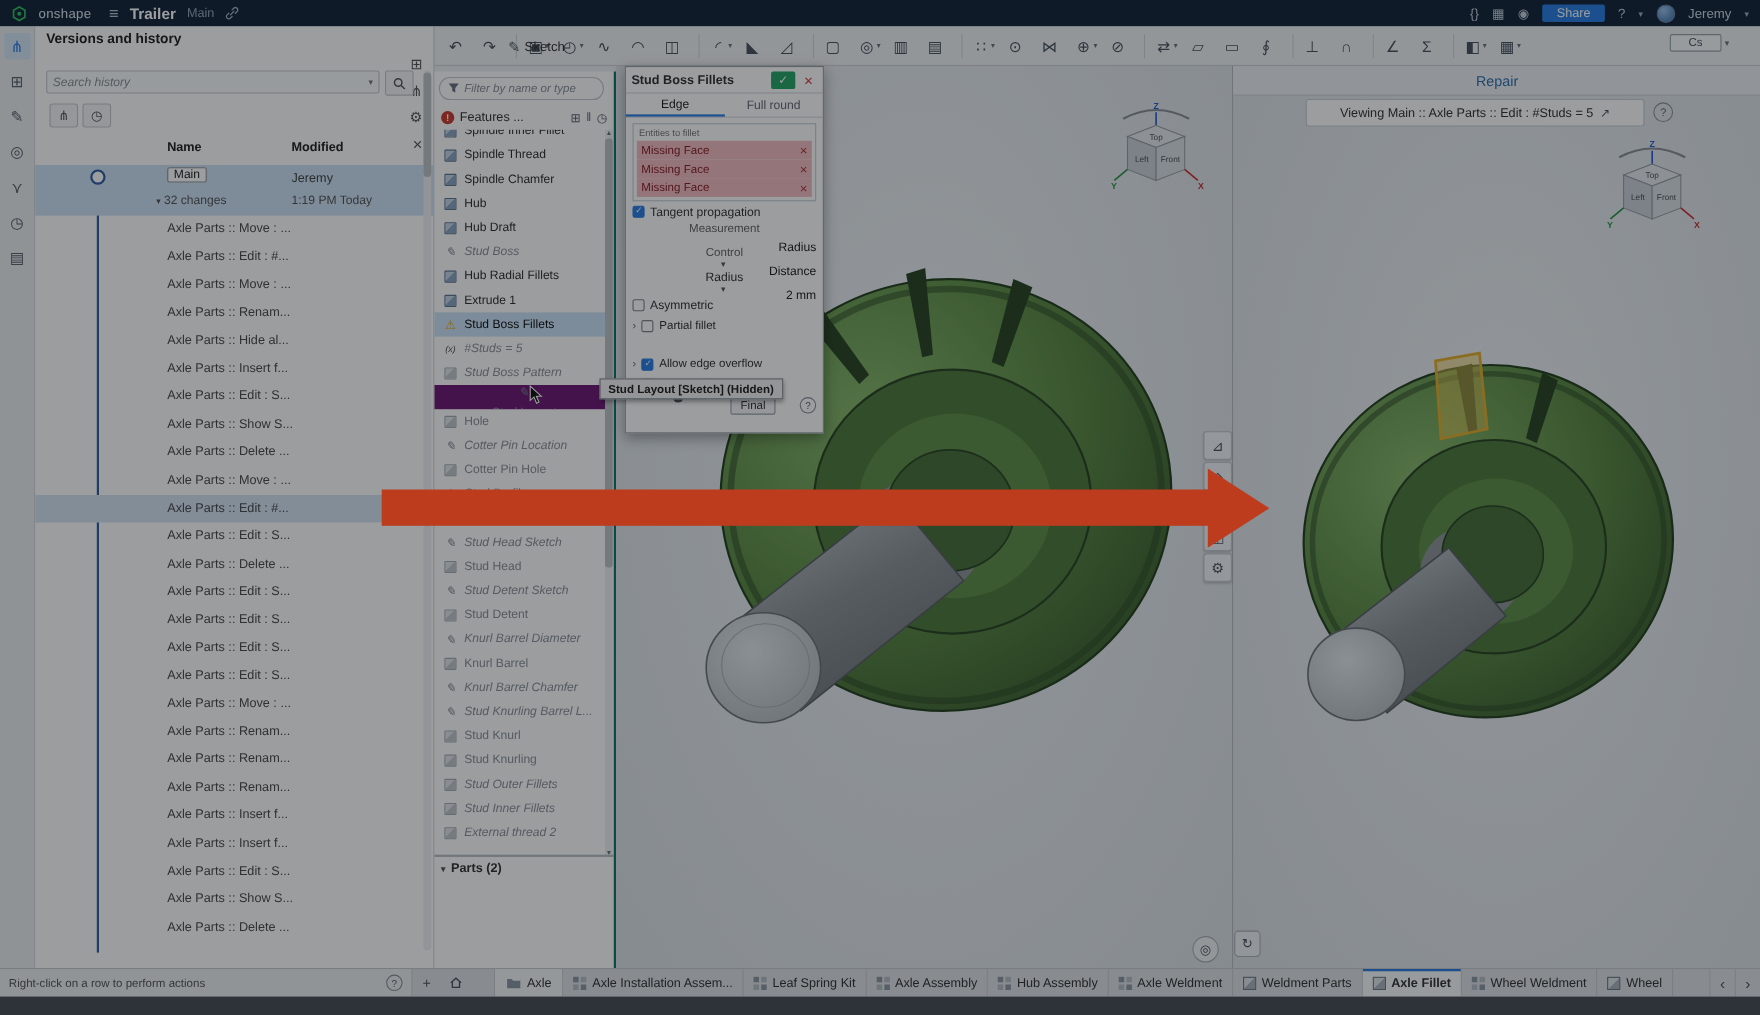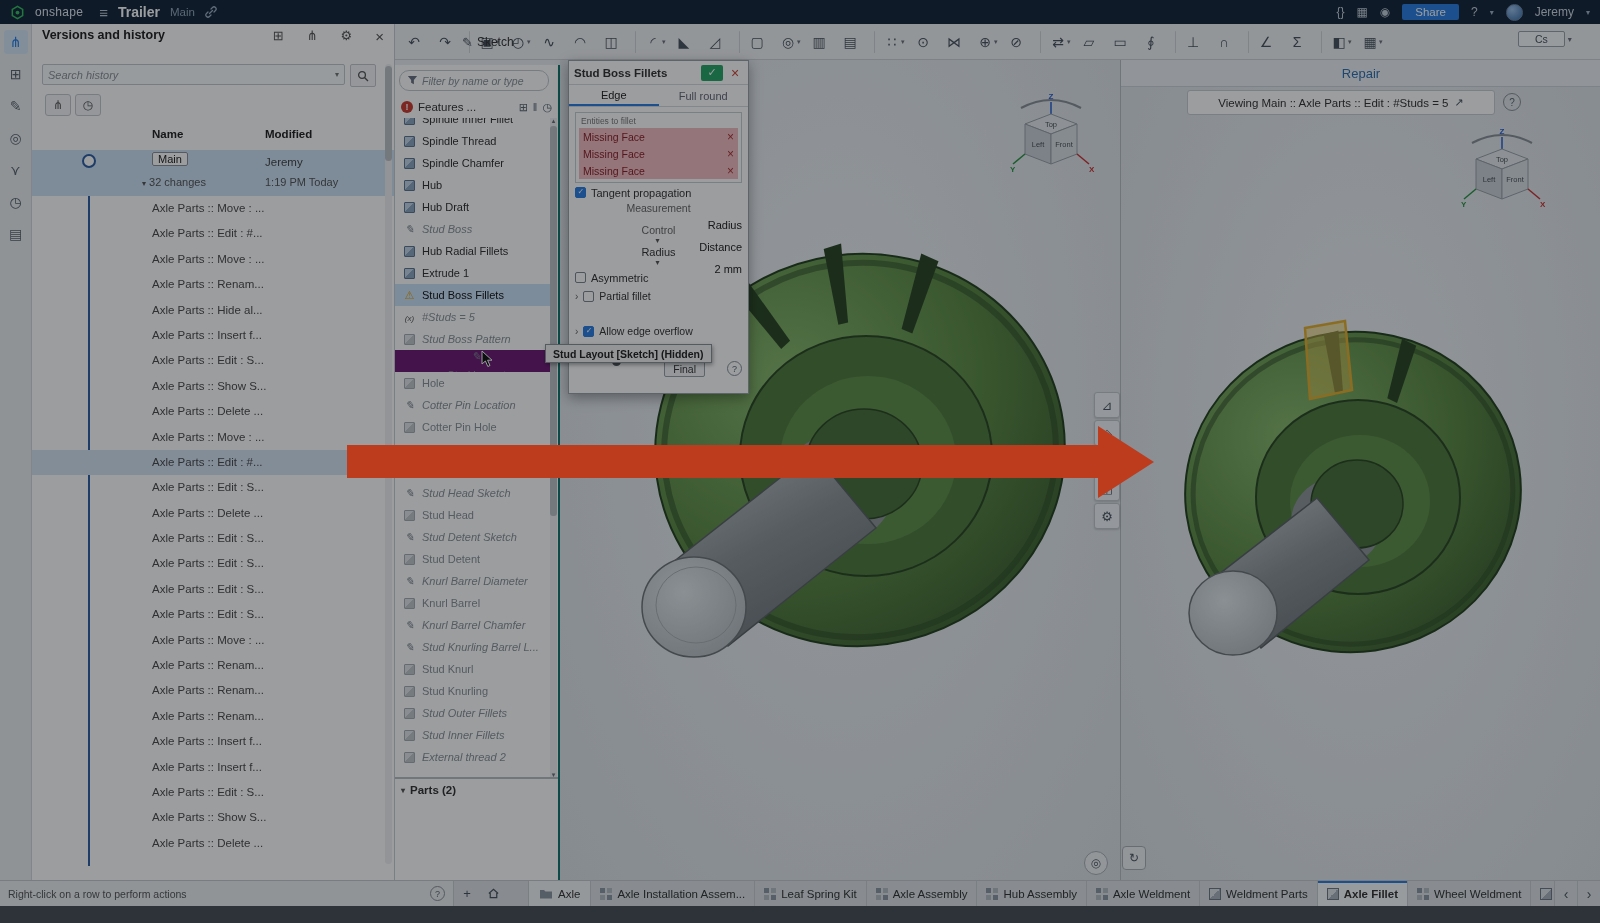--- a/index.html
+++ b/index.html
@@ -35,21 +35,21 @@
   #custom-feat .cs{border:1px solid #9aa2aa;border-radius:2px;font-size:10.5px;padding:1px 16px;color:#49545f;background:#fbfcfd;}
 
   
   #leftrail{position:absolute;left:0;top:24px;width:32px;height:856px;background:#eceef0;border-right:1px solid #d6d9dc;
             display:flex;flex-direction:column;align-items:center;padding-top:6px;gap:8px;box-sizing:border-box;}
   .rail-btn{width:24px;height:24px;display:flex;align-items:center;justify-content:center;font-size:14px;color:#5a646e;border-radius:3px;}
   .rail-btn.active{background:#d8e7f8;color:#2a7de1;}
 
   
   #versions{position:absolute;left:32px;top:24px;width:363px;height:856px;background:#fff;border-right:1px solid #c9cdd1;box-sizing:border-box;font-size:11.5px;}
-  #v-header{position:absolute;left:0;top:4px;width:100%;height:28px;display:flex;align-items:flex-start;padding:0 10px;box-sizing:border-box;gap:23px;}
+  #v-header{position:absolute;left:0;top:4px;width:100%;height:28px;display:flex;align-items:flex-end;padding:0 10px;box-sizing:border-box;gap:9px;flex-direction:column;}
   #v-header .title{font-weight:bold;font-size:12.5px;color:#222;margin-right:auto;}
   #v-header .hic{color:#555;font-size:13px;}
   #v-search{position:absolute;left:10px;top:40px;width:303px;height:21px;border:1px solid #c5c9cd;background:#fbfcfd;border-radius:2px;display:flex;align-items:center;padding:0 5px;box-sizing:border-box;color:#8a9097;}
   #v-search .ph{font-style:italic;font-size:11px;flex:1;}
   #v-search .dd{font-size:8px;color:#777;}
   #v-mag{position:absolute;left:318px;top:40px;width:24px;height:21px;border:1px solid #c5c9cd;border-radius:2px;display:flex;align-items:center;justify-content:center;background:#f5f6f7;}
   .v-toggle{position:absolute;top:70px;width:24px;height:20px;border:1px solid #c5c9cd;border-radius:3px;display:flex;align-items:center;justify-content:center;font-size:12px;color:#555;background:#f5f6f7;}
   #v-colhead{position:absolute;left:0;top:104px;width:100%;height:22px;}
   #v-colhead .cn{position:absolute;left:120px;font-weight:bold;color:#222;}
   #v-colhead .cm{position:absolute;left:233px;font-weight:bold;color:#222;}
@@ -143,21 +143,21 @@
   #dlg-final .btn{border:1px solid #9aa0a6;border-radius:2px;background:#f5f6f7;font-size:10.5px;padding:1px 8px;color:#333;}
   #dlg-final .help{width:13px;height:13px;border:1px solid #8a9097;border-radius:50%;display:flex;align-items:center;justify-content:center;font-size:9px;color:#5c6670;}
 
   
   #tooltip{position:absolute;left:545px;top:344px;height:17px;background:#f2f2f2;border:1px solid #8a8f94;box-shadow:1px 2px 4px rgba(0,0,0,.35);
            display:flex;align-items:center;padding:0 7px;font-size:10.5px;font-weight:bold;color:#222;z-index:60;white-space:nowrap;}
   #cursor{position:absolute;left:481px;top:350px;z-index:65;}
 
   
   #bottombar{position:absolute;left:0;top:880px;width:1600px;height:26px;background:#dfe2e5;border-top:1px solid #c6cacd;display:flex;align-items:stretch;box-sizing:border-box;}
-  #status-zone{width:454px;background:#eef0f2;border-right:1px solid #c9cdd1;display:flex;align-items:center;padding:0 8px;box-sizing:border-box;gap:6px;}
+  #status-zone{width:375px;background:#eef0f2;border-right:1px solid #c9cdd1;display:flex;align-items:center;padding:0 8px;box-sizing:border-box;gap:6px;}
   #status-zone .txt{font-size:10.5px;color:#555;margin-right:auto;}
   #status-zone .help{width:13px;height:13px;border:1px solid #8a9097;border-radius:50%;display:flex;align-items:center;justify-content:center;font-size:9px;color:#5c6670;}
   .bb-btn{width:26px;display:flex;align-items:center;justify-content:center;font-size:13px;color:#49545f;}
   #folder-tab{display:flex;align-items:center;gap:5px;padding:0 10px;background:#f6f7f8;border-right:1px solid #c9cdd1;border-left:1px solid #c9cdd1;font-size:11.5px;color:#333;margin-left:22px;}
   #doc-tabs{display:flex;align-items:stretch;overflow:hidden;flex:1;}
   .dtab{display:flex;align-items:center;gap:5px;padding:0 9px;border-right:1px solid #c9cdd1;font-size:11.5px;color:#333;white-space:nowrap;}
   .dtab.active{background:#fbfcfd;font-weight:bold;box-shadow:inset 0 2px 0 #2a7de1;}
   .ic-assembly{width:12px;height:12px;flex:0 0 12px;background:
       linear-gradient(#8d97a2,#8d97a2) 0 0/5px 5px no-repeat,
       linear-gradient(#b4bcc4,#b4bcc4) 7px 0/5px 5px no-repeat,

